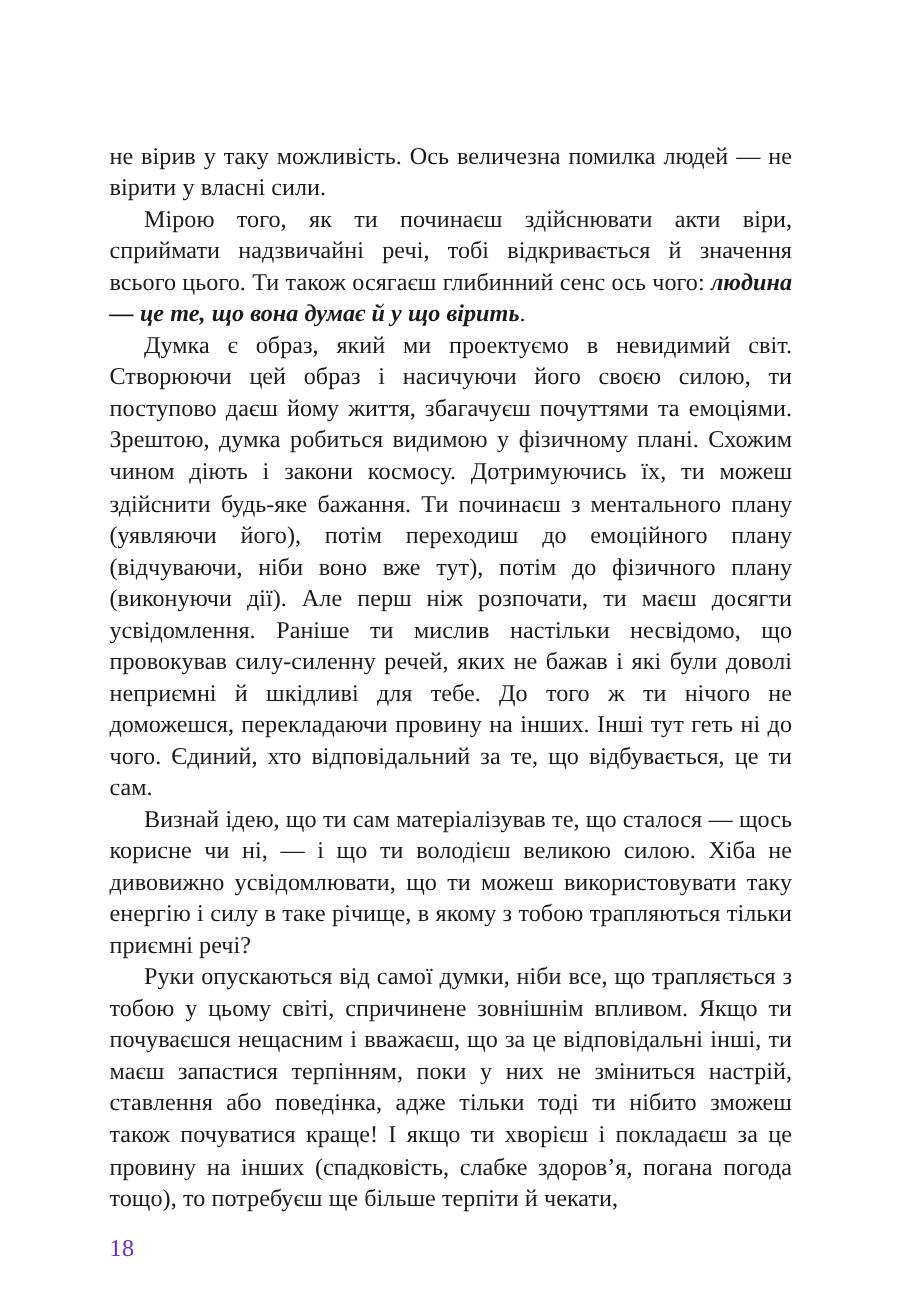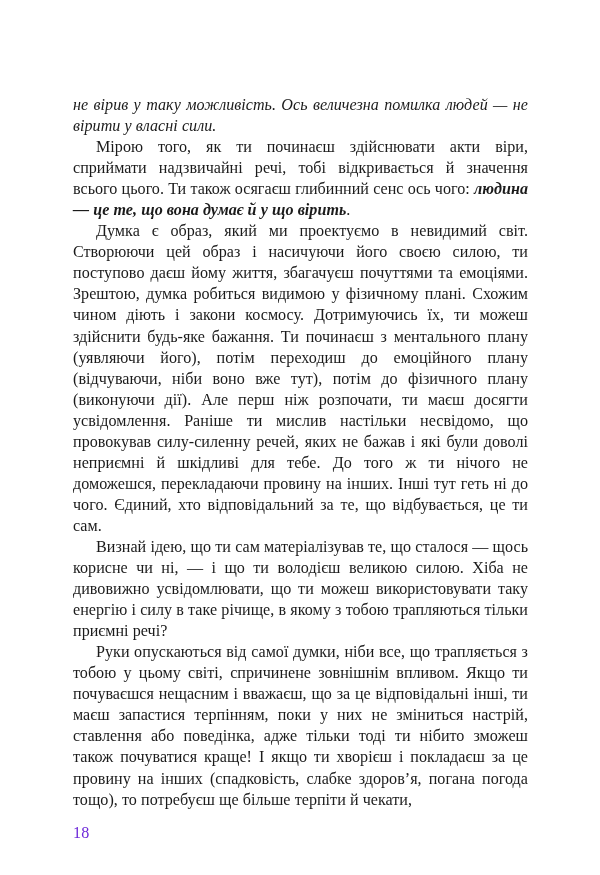--- a/index.html
+++ b/index.html
@@ -34,21 +34,20 @@
     text-align: justify;
     text-justify: inter-word;
     hyphens: manual;
     -webkit-hyphens: manual;
     text-indent: 23px;
     letter-spacing: 0.02px;
     word-spacing: 0.1px;
   }
   .para.first {
     text-indent: 0;
-    font-style: italic;
   }
   .para b, .para strong {
     font-weight: 700;
     font-style: italic;
   }
   .page-number {
     position: absolute;
     left: 73px;
     top: 784px;
     font-size: 16.1px;

